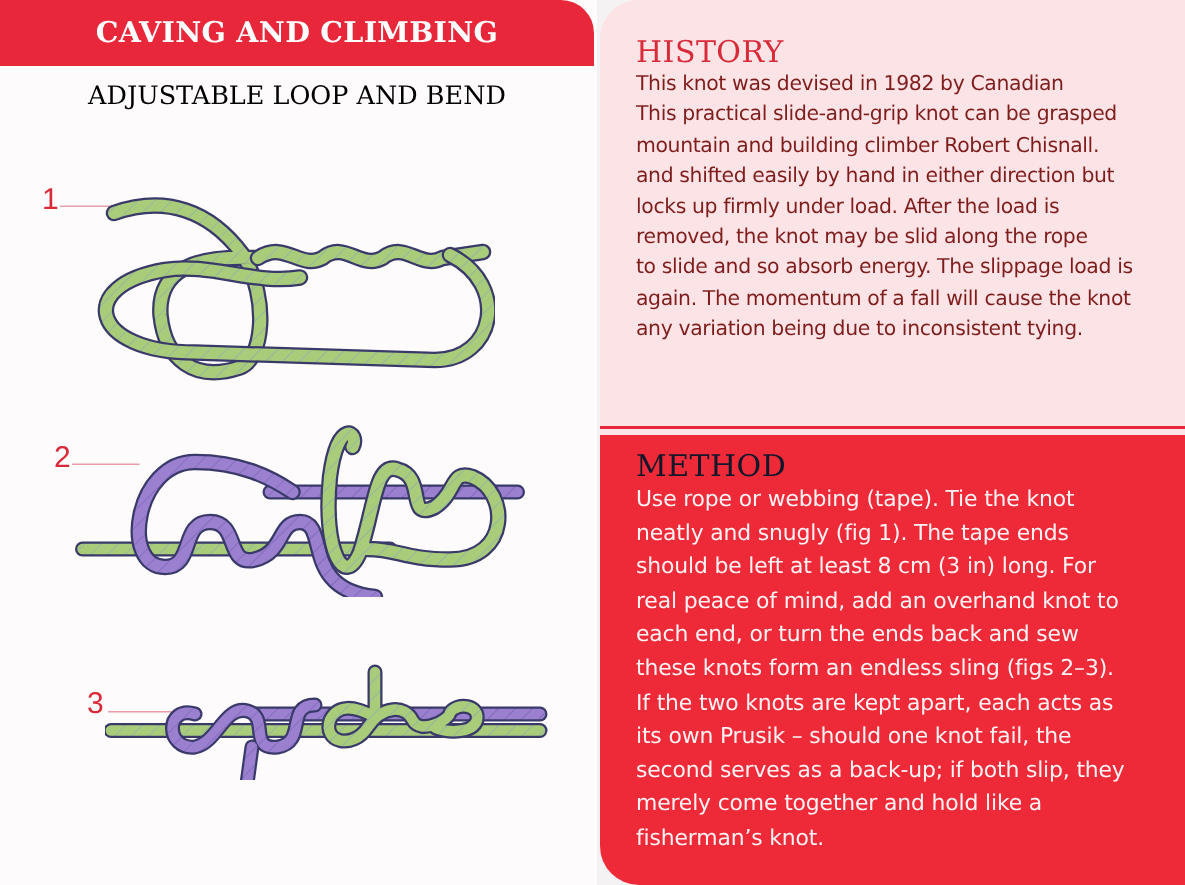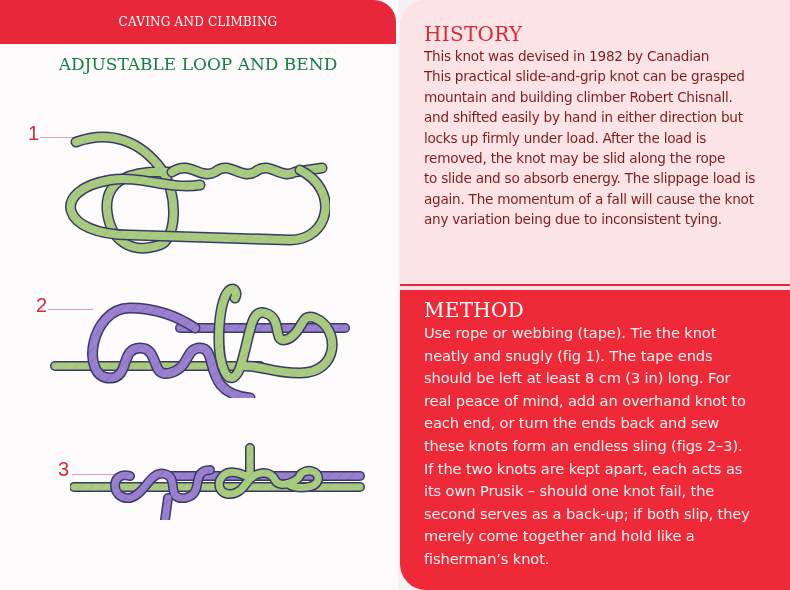--- a/index.html
+++ b/index.html
@@ -12,26 +12,26 @@
     background: #fdfbfc;
   }
   .left-header {
     position: absolute; left: 0; top: 0; width: 396px; height: 44px;
     background: #e8283a;
     border-top-right-radius: 22px;
     display: flex; align-items: center; justify-content: center;
   }
   .left-header-title {
     font-family: "DejaVu Serif", serif; color: #ffffff;
-    font-size: 12px; letter-spacing: 0.2px; font-weight: normal;
+    font-size: 19px; letter-spacing: 0.2px; font-weight: bold;
     text-transform: uppercase;
   }
   .subtitle {
     position: absolute; left: 0; top: 54px; width: 396px; text-align: center;
-    font-family: "DejaVu Serif", serif; color: #15803d; font-size: 17px;
+    font-family: "DejaVu Serif", serif; color: #000000; font-size: 17px;
   }
   .fig-label {
     position: absolute; color: #d92a3a; font-family: "Liberation Sans", sans-serif; font-size: 20px;
   }
   .leader { position: absolute; height: 1px; background: #e8a0a8; }
   .figure { position: absolute; }
 
   
   .right-card {
     position: absolute; left: 400px; top: 0; width: 390px; height: 590px;
@@ -54,21 +54,21 @@
   }
   .history .body-text { color: #7f1d1d; }
   .divider {
     position: absolute; left: 0; top: 284px; width: 390px; height: 2px; background: #e8283a;
   }
   .method {
     position: absolute; left: 0; top: 290px; width: 390px; height: 300px;
     background: #ee2a39;
     padding: 8px 10px 0 24px;
   }
-  .method .section-title { color: #ffffff; }
+  .method .section-title { color: #0f172a; }
   .method .body-text { color: #fff2f3; font-size: 14.6px; line-height: 22.6px; letter-spacing: -0.1px; }
 </style>
 </head>
 <body>
 
 <div class="left-card">
   <div class="left-header">
     <span class="left-header-title">CAVING AND CLIMBING</span>
   </div>
   <div class="subtitle">ADJUSTABLE LOOP AND BEND</div>

